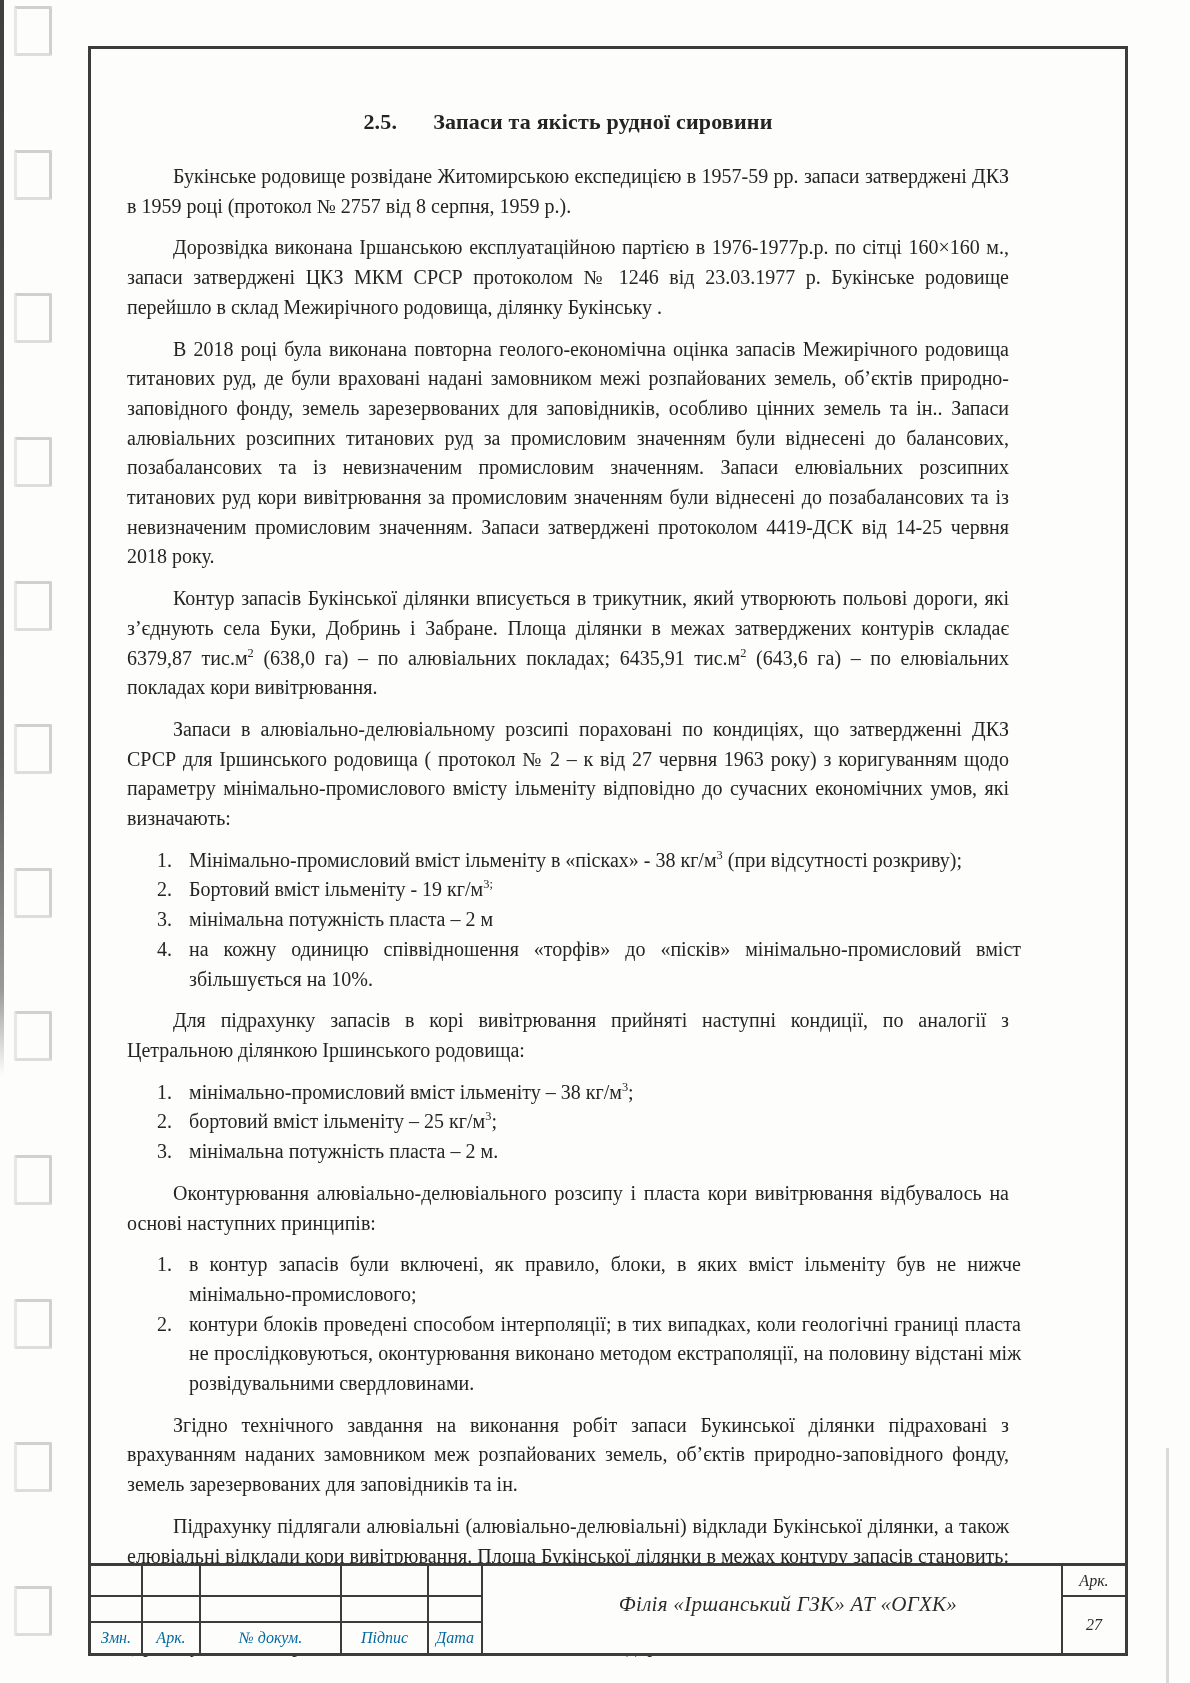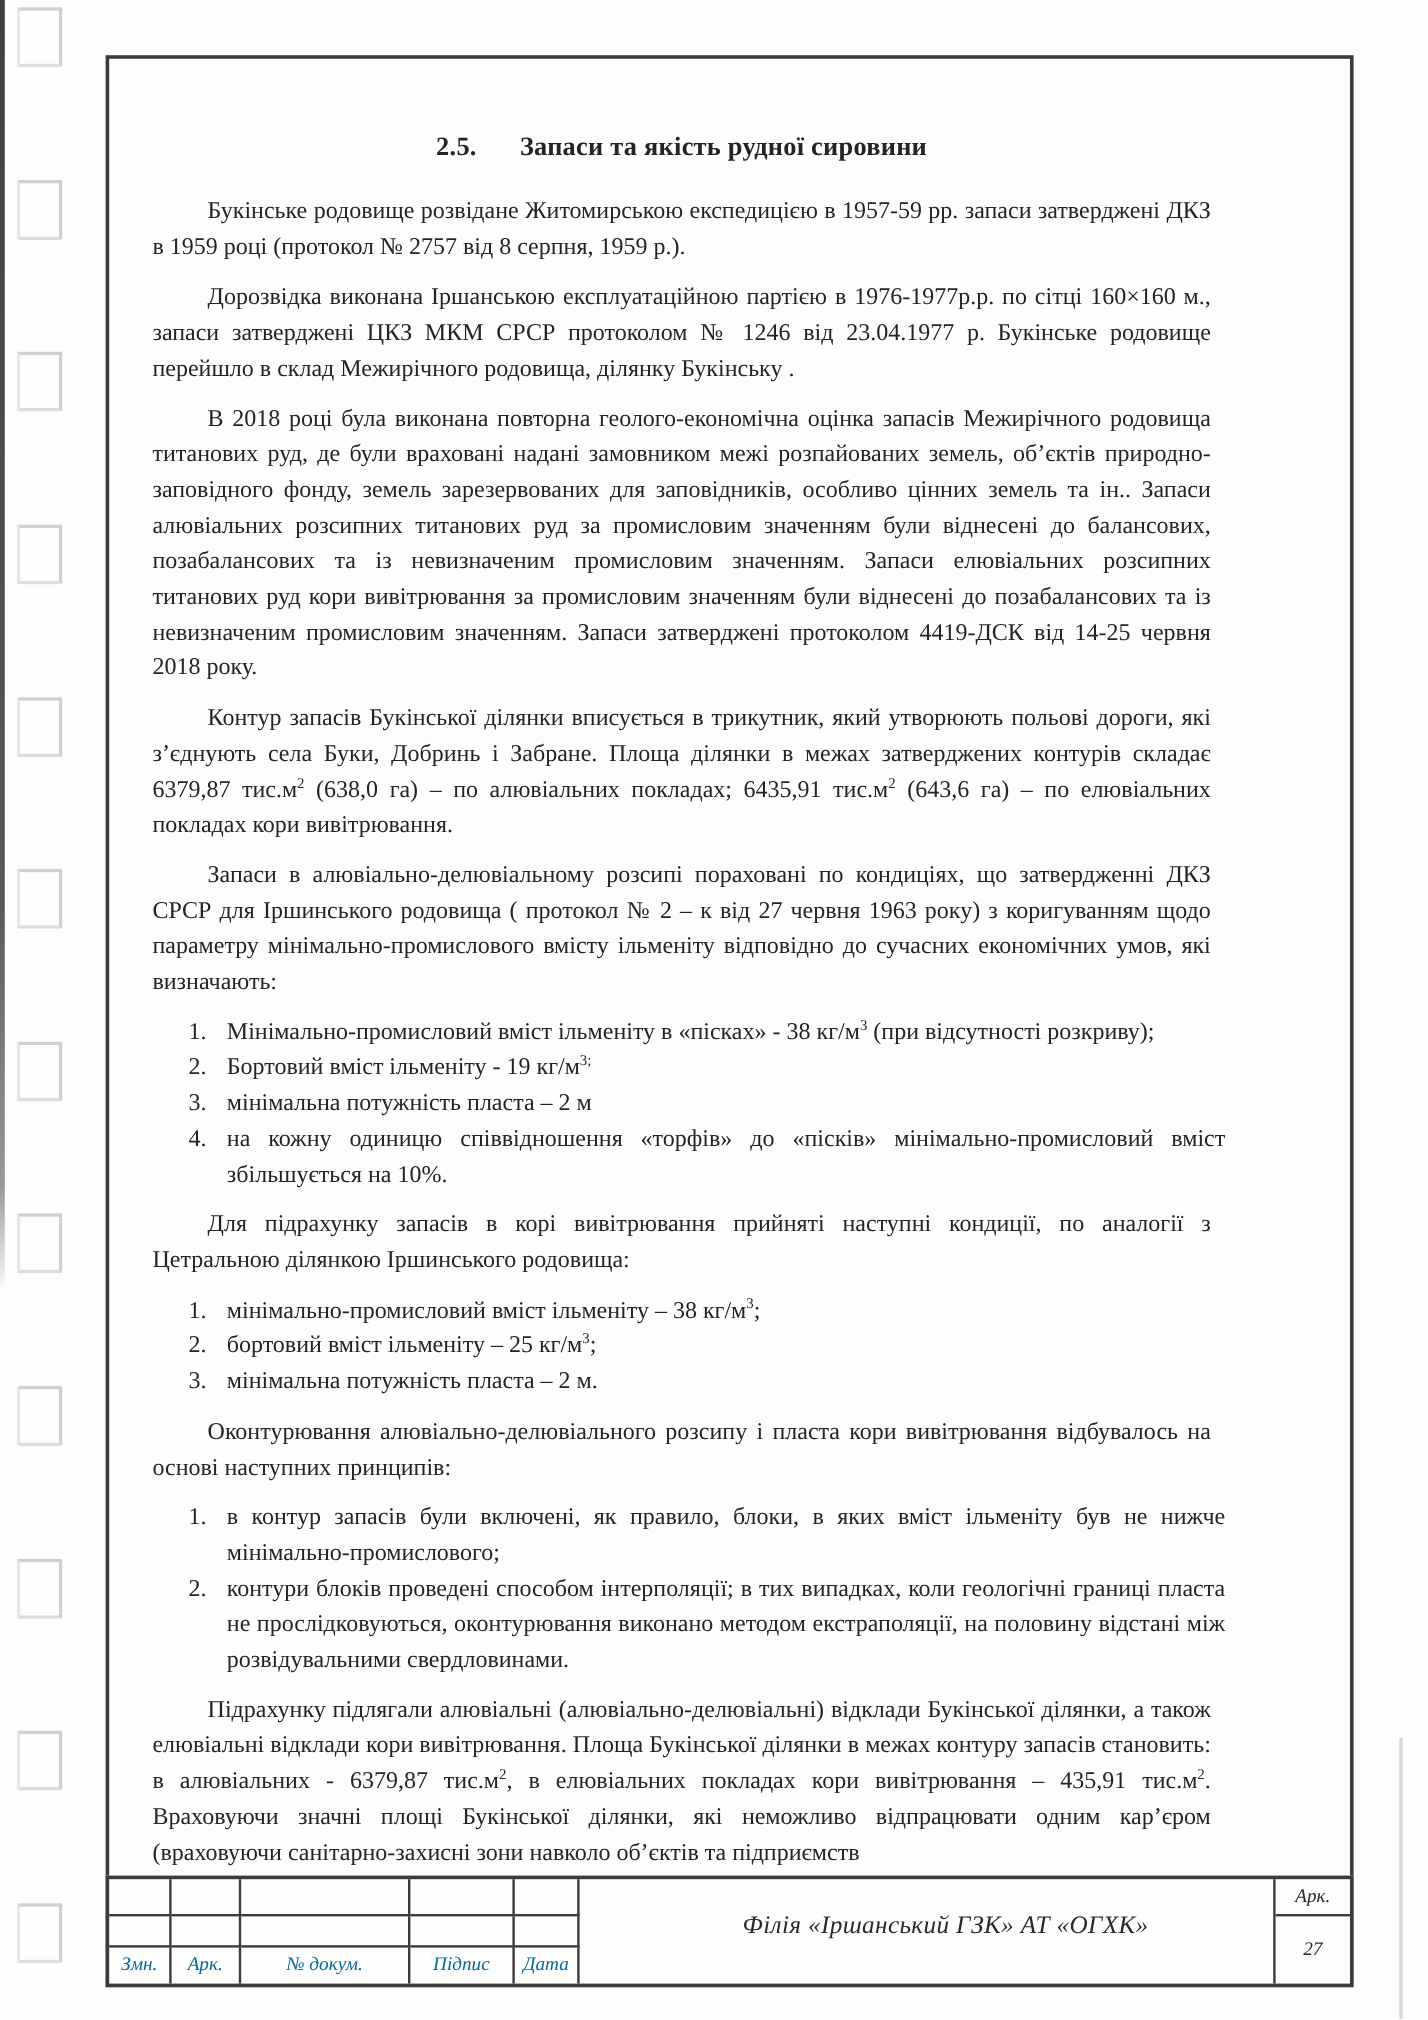--- a/index.html
+++ b/index.html
@@ -87,35 +87,36 @@
     </div>
 
   <div class="frame">
 
     <div class="doc-title">
       <span class="sec-num">2.5.</span><span>Запаси та якість рудної сировини</span>
     </div>
 
     <div class="body-text">
         <p class="para">Букінське родовище розвідане Житомирською експедицією в 1957-59 рр. запаси затверджені ДКЗ в 1959 році (протокол № 2757 від 8 серпня, 1959 р.).</p>
-        <p class="para">Дорозвідка виконана Іршанською експлуатаційною партією в 1976-1977р.р. по сітці 160×160 м., запаси затверджені ЦКЗ МКМ СРСР протоколом № 1246 від 23.04.1977 р. Букінське родовище перейшло в склад Межирічного родовища, ділянку Букінську .</p>
+        <p class="para">Дорозвідка виконана Іршанською експлуатаційною партією в 1976-1977р.р. по сітці 160×160 м., запаси затверджені ЦКЗ МКМ СРСР протоколом № 1246 від 23.03.1977 р. Букінське родовище перейшло в склад Межирічного родовища, ділянку Букінську .</p>
         <p class="para">В 2018 році була виконана повторна геолого-економічна оцінка запасів Межирічного родовища титанових руд, де були враховані надані замовником межі розпайованих земель, об’єктів природно-заповідного фонду, земель зарезервованих для заповідників, особливо цінних земель та ін.. Запаси алювіальних розсипних титанових руд за промисловим значенням були віднесені до балансових, позабалансових та із невизначеним промисловим значенням. Запаси елювіальних розсипних титанових руд кори вивітрювання за промисловим значенням були віднесені до позабалансових та із невизначеним промисловим значенням.  Запаси затверджені протоколом 4419-ДСК від 14-25 червня 2018 року.</p>
         <p class="para">Контур запасів Букінської ділянки вписується в трикутник, який утворюють польові дороги, які з’єднують села Буки, Добринь і Забране. Площа ділянки в межах затверджених контурів складає 6379,87 тис.м<sup>2</sup> (638,0 га) – по алювіальних покладах; 6435,91 тис.м<sup>2</sup> (643,6 га) – по елювіальних покладах кори вивітрювання.</p>
         <p class="para">Запаси в алювіально-делювіальному розсипі пораховані по кондиціях, що затвердженні ДКЗ СРСР для Іршинського родовища ( протокол № 2 – к від 27 червня 1963 року) з коригуванням щодо параметру мінімально-промислового вмісту ільменіту відповідно до сучасних економічних умов, які визначають:</p>
         <div class="list-item"><span class="num">1.</span><span>Мінімально-промисловий вміст ільменіту в «пісках» - 38 кг/м<sup>3</sup> (при відсутності розкриву);</span></div>
         <div class="list-item"><span class="num">2.</span><span>Бортовий вміст ільменіту - 19 кг/м<sup>3;</sup></span></div>
         <div class="list-item"><span class="num">3.</span><span>мінімальна потужність пласта – 2 м</span></div>
         <div class="list-item"><span class="num">4.</span><span>на кожну одиницю співвідношення «торфів» до «пісків» мінімально-промисловий вміст збільшується на 10%.</span></div>
         <p class="para">Для підрахунку запасів в корі вивітрювання прийняті наступні кондиції, по аналогії з Цетральною ділянкою Іршинського родовища:</p>
         <div class="list-item"><span class="num">1.</span><span>мінімально-промисловий вміст ільменіту – 38 кг/м<sup>3</sup>;</span></div>
         <div class="list-item"><span class="num">2.</span><span>бортовий вміст ільменіту – 25 кг/м<sup>3</sup>;</span></div>
         <div class="list-item"><span class="num">3.</span><span>мінімальна потужність пласта – 2 м.</span></div>
         <p class="para">Оконтурювання алювіально-делювіального розсипу і пласта кори вивітрювання відбувалось на основі наступних принципів:</p>
         <div class="list-item"><span class="num">1.</span><span>в контур запасів були включені, як правило, блоки, в яких вміст ільменіту був не нижче мінімально-промислового;</span></div>
         <div class="list-item"><span class="num">2.</span><span>контури блоків проведені способом інтерполяції; в тих випадках, коли геологічні границі пласта не прослідковуються, оконтурювання виконано методом екстраполяції, на половину відстані між розвідувальними свердловинами.</span></div>
+        <p class="para">Згідно технічного завдання на виконання робіт запаси Букинської ділянки підраховані з врахуванням наданих замовником меж розпайованих земель, об’єктів природно-заповідного фонду, земель зарезервованих для заповідників та ін.</p>
         <p class="para">Підрахунку підлягали алювіальні (алювіально-делювіальні) відклади Букінської ділянки, а також елювіальні відклади кори вивітрювання. Площа Букінської ділянки в межах контуру запасів становить: в алювіальних  - 6379,87 тис.м<sup>2</sup>, в елювіальних покладах кори вивітрювання – 435,91 тис.м<sup>2</sup>. Враховуючи значні площі Букінської ділянки, які неможливо відпрацювати одним кар’єром (враховуючи санітарно-захисні зони навколо об’єктів та підприємств</p>
       </div>
 
     <div class="title-block">
       <div class="tb-cell tb-label" style="grid-column:1">Змн.</div>
       <div class="tb-cell tb-label" style="grid-column:2">Арк.</div>
       <div class="tb-cell tb-label" style="grid-column:3">№ докум.</div>
       <div class="tb-cell tb-label" style="grid-column:4">Підпис</div>
       <div class="tb-cell tb-label" style="grid-column:5">Дата</div>
       <div class="tb-cell tb-company">

